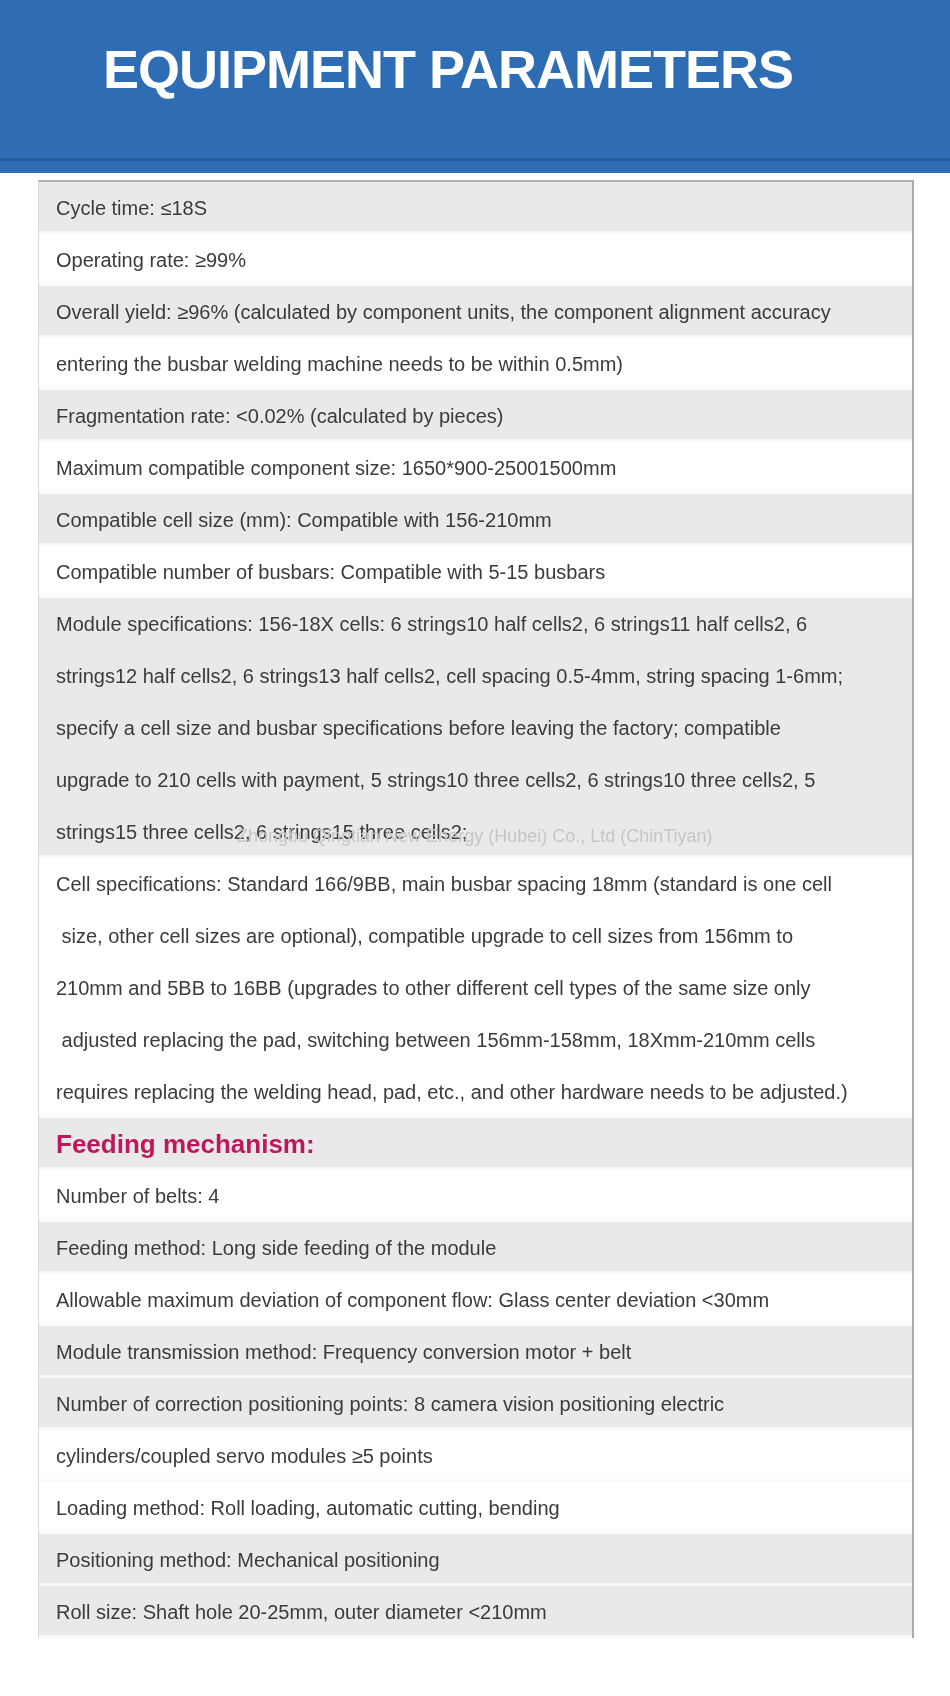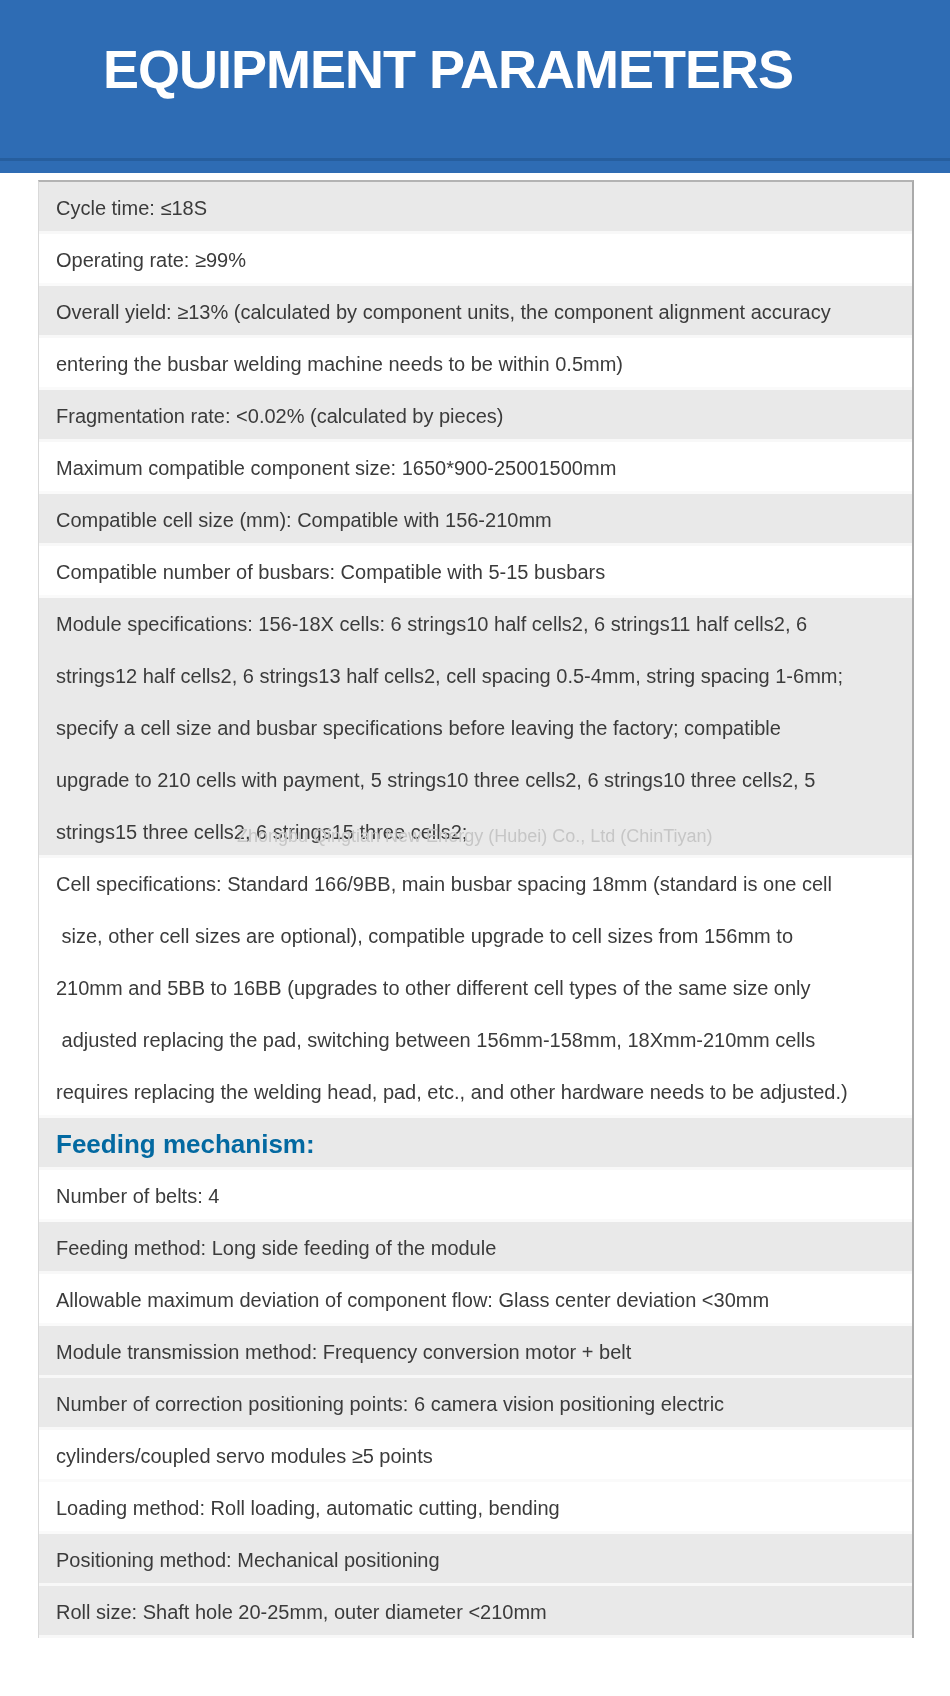--- a/index.html
+++ b/index.html
@@ -48,21 +48,21 @@
     line-height:52px;
     padding-left:17px;
     font-size:20px;
     color:var(--text,#3b3b3b);
     white-space:pre;
     overflow:hidden;
   }
   .block.heading .spec-line {
     font-size:26px;
     font-weight:bold;
-    color:#0369a1;
+    color:#be185d;
   }
 
   
   .watermark {
     position:absolute;
     left:237px; top:826px;
     font-size:18px;
     color:var(--watermark,#c6c6c6);
     white-space:nowrap;
     z-index:5;
@@ -81,21 +81,21 @@
   <div class="banner-strip"></div>
 
   <div class="spec-table">
       <div class="block gray">
         <div class="spec-line">Cycle time: ≤18S</div>
       </div>
       <div class="block white">
         <div class="spec-line">Operating rate: ≥99%</div>
       </div>
       <div class="block gray">
-        <div class="spec-line">Overall yield: ≥13% (calculated by component units, the component alignment accuracy</div>
+        <div class="spec-line">Overall yield: ≥96% (calculated by component units, the component alignment accuracy</div>
       </div>
       <div class="block white">
         <div class="spec-line">entering the busbar welding machine needs to be within 0.5mm)</div>
       </div>
       <div class="block gray">
         <div class="spec-line">Fragmentation rate: &lt;0.02% (calculated by pieces)</div>
       </div>
       <div class="block white">
         <div class="spec-line">Maximum compatible component size: 1650*900-25001500mm</div>
       </div>
@@ -128,21 +128,21 @@
       <div class="block gray">
         <div class="spec-line">Feeding method: Long side feeding of the module</div>
       </div>
       <div class="block white">
         <div class="spec-line">Allowable maximum deviation of component flow: Glass center deviation &lt;30mm</div>
       </div>
       <div class="block gray">
         <div class="spec-line">Module transmission method: Frequency conversion motor + belt</div>
       </div>
       <div class="block gray">
-        <div class="spec-line">Number of correction positioning points: 6 camera vision positioning electric</div>
+        <div class="spec-line">Number of correction positioning points: 8 camera vision positioning electric</div>
       </div>
       <div class="block white">
         <div class="spec-line">cylinders/coupled servo modules ≥5 points</div>
       </div>
       <div class="block white">
         <div class="spec-line">Loading method: Roll loading, automatic cutting, bending</div>
       </div>
       <div class="block gray">
         <div class="spec-line">Positioning method: Mechanical positioning</div>
       </div>

